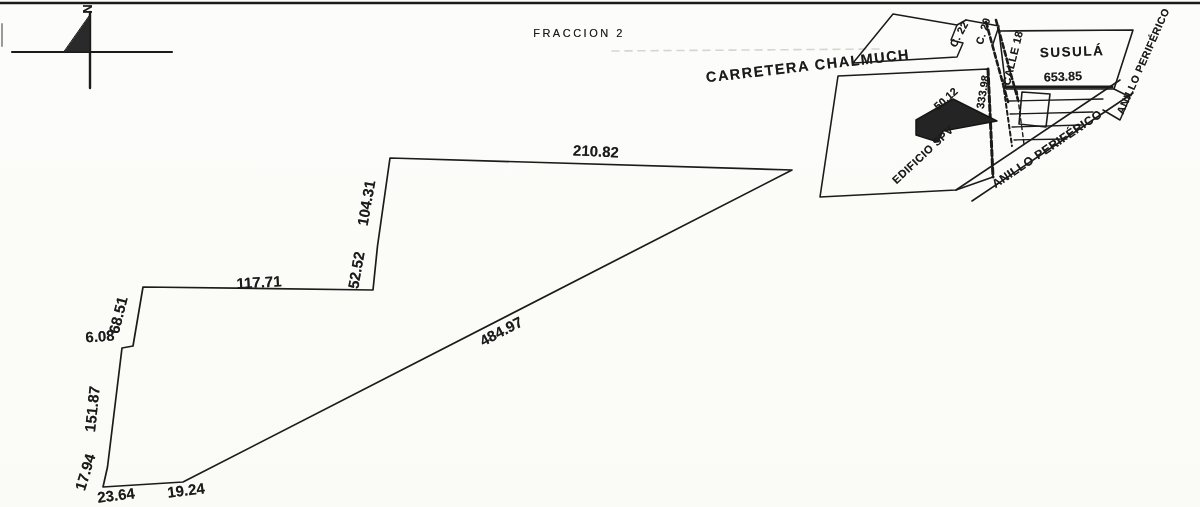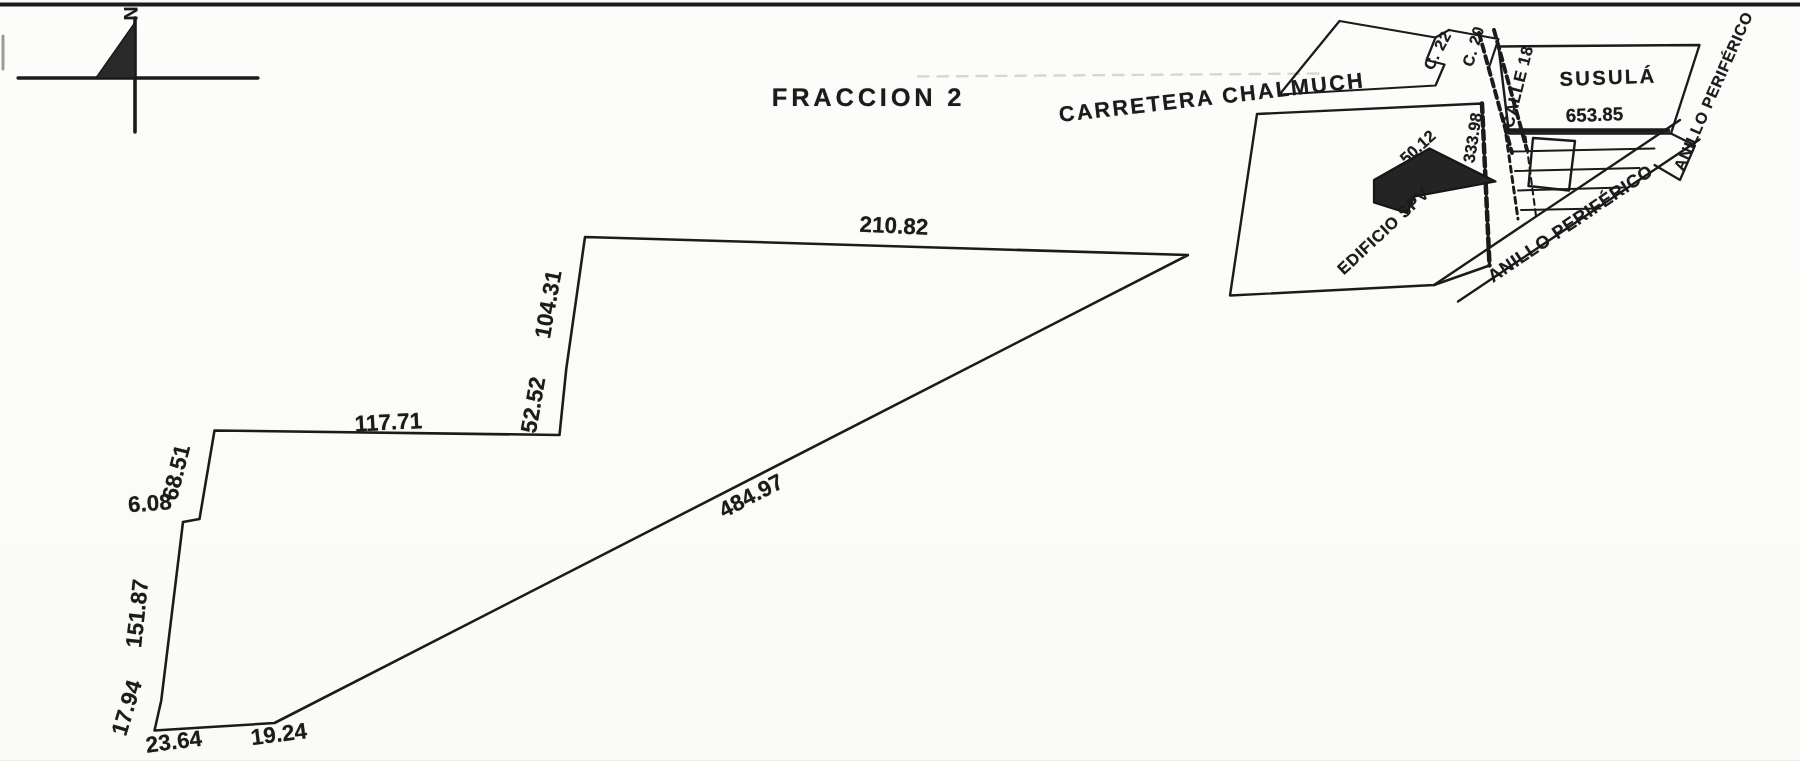--- a/index.html
+++ b/index.html
@@ -14,21 +14,21 @@
   .linework{position:absolute;left:0;top:0;width:1200px;height:507px;}
   .lbl{
     position:absolute;
     transform:translate(-50%,-50%);
     white-space:nowrap;
     color:#1b1b1b;
     font-weight:600;
     text-shadow:0 0 .5px rgba(20,20,20,.55);
     line-height:1;
   }
-  .title{font-size:17px;font-weight:700;letter-spacing:2.5px;margin-top:32px;}
+  .title{font-size:11px;font-weight:400;letter-spacing:2.5px;}
   .dim{font-size:15px;}
   .dim-sm{font-size:11px;}
   .road{font-size:14.5px;font-weight:700;letter-spacing:1.5px;}
   .road-sm{font-size:10.5px;font-weight:700;letter-spacing:.5px;}
   .place{font-size:13.5px;font-weight:700;letter-spacing:1.5px;}
   .north-n{font-size:13px;font-weight:700;}
 </style>
 </head>
 <body>
 

